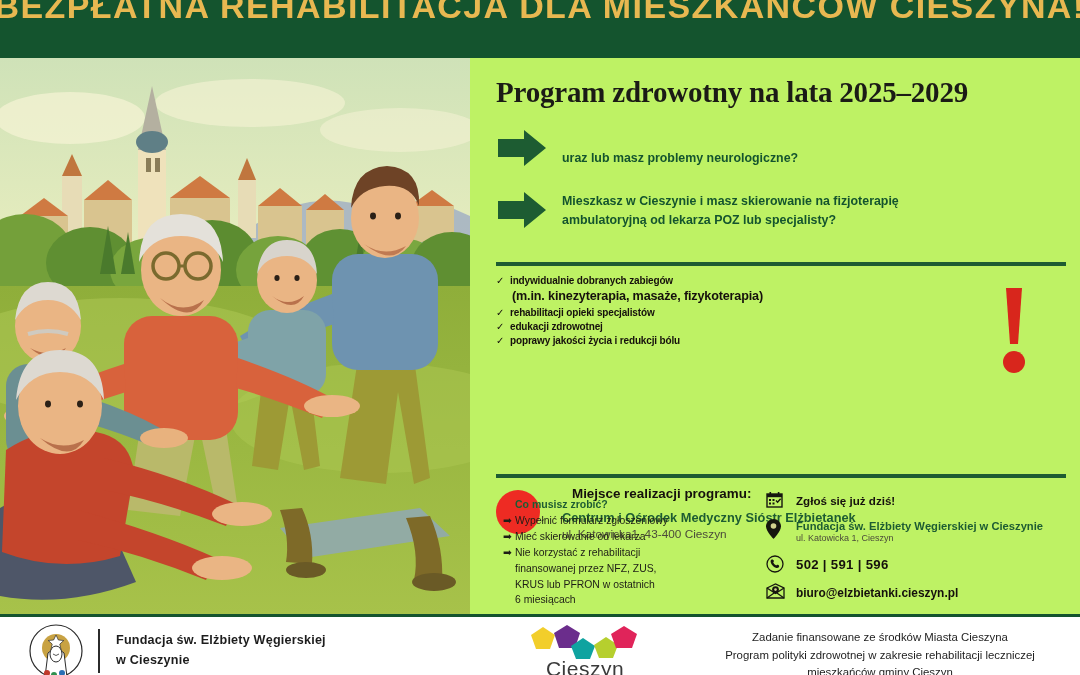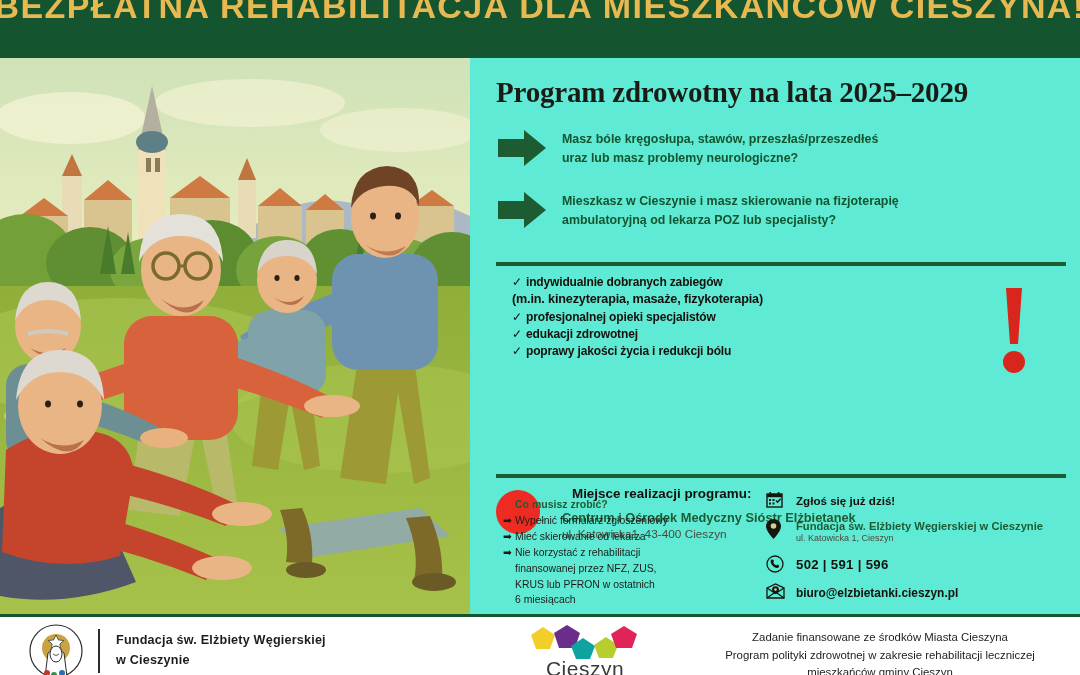--- a/index.html
+++ b/index.html
@@ -2,21 +2,21 @@
 <html><head>
 <meta charset="utf-8">
 <style>
   html,body{margin:0;padding:0;}
   body{
     width:1080px;height:675px;overflow:hidden;
     background:#ffffff;
     font-family:"Liberation Sans", sans-serif;
     -webkit-font-smoothing:antialiased;
   }
-  .poster{position:relative;width:1080px;height:675px;background:#5eead4;overflow:hidden;}
+  .poster{position:relative;width:1080px;height:675px;background:#bef264;overflow:hidden;}
 
   
   .banner{
     position:absolute;left:0;top:0;width:1080px;height:58px;
     background:#14542e;overflow:hidden;
   }
   .banner-title{
     position:absolute;left:50%;top:-13px;transform:translateX(-50%);
     white-space:nowrap;
     font-family:"Liberation Sans", sans-serif;
@@ -60,22 +60,22 @@
   #hr-1{top:204px;}
   #hr-2{top:416px;}
 
   
   .benefits{position:absolute;left:26px;top:216px;width:370px;}
   .benefits h3{
     margin:0 0 5px 0;font-size:14.5px;color:#15100c;font-weight:bold;
     letter-spacing:-0.1px;
   }
   .bitem{
-    font-size:12px;color:#15100c;font-weight:bold;line-height:1.42;
-    white-space:nowrap;letter-spacing:-0.15px;margin-left:16px;
+    font-size:10px;color:#15100c;font-weight:bold;line-height:1.42;
+    white-space:nowrap;letter-spacing:-0.15px;
   }
   .bitem .ck{font-weight:normal;display:inline-block;width:14px;}
   .bsub{
     font-size:12.6px;color:#15100c;font-weight:bold;line-height:1.42;
     padding-left:16px;white-space:nowrap;letter-spacing:-0.15px;
   }
 
   
   .limited{
     position:absolute;left:368px;top:240px;width:170px;
@@ -297,21 +297,21 @@
 
     <div class="main-title">Program zdrowotny na lata 2025–2029</div>
 
     <div class="arrow-row" id="arrow-row-1">
       <span class="arrow-ico">
         <svg width="52" height="40" viewBox="0 0 52 40">
             <path d="M2 11 h26 V2 l22 18 l-22 18 v-9 H2 Z" fill="#1d5c32"></path>
           </svg>
       </span>
       <span class="arrow-txt">
-        <span>Masz bóle kręgosłupa, stawów, przeszłaś/przeszedłeś</span><br>
+        <br>
         <span>uraz lub masz problemy neurologiczne?</span>
       </span>
     </div>
 
     <div class="arrow-row" id="arrow-row-2">
       <span class="arrow-ico">
         <svg width="52" height="40" viewBox="0 0 52 40">
             <path d="M2 11 h26 V2 l22 18 l-22 18 v-9 H2 Z" fill="#1d5c32"></path>
           </svg>
       </span>
@@ -322,21 +322,21 @@
     </div>
 
     <div class="hr" id="hr-1"></div>
 
     <div class="benefits">
       <div class="bitem">
         <span class="ck">✓</span><span>indywidualnie dobranych zabiegów</span>
       </div>
       <div class="bsub">(m.in. kinezyterapia, masaże, fizykoterapia)</div>
       <div class="bitem">
-        <span class="ck">✓</span><span>profesjonalnej opieki specjalistów</span>
+        <span class="ck">✓</span><span>rehabilitacji opieki specjalistów</span>
       </div>
       <div class="bitem">
         <span class="ck">✓</span><span>edukacji zdrowotnej</span>
       </div>
       <div class="bitem">
         <span class="ck">✓</span><span>poprawy jakości życia i redukcji bólu</span>
       </div>
     </div>
 
     <div class="excl">

